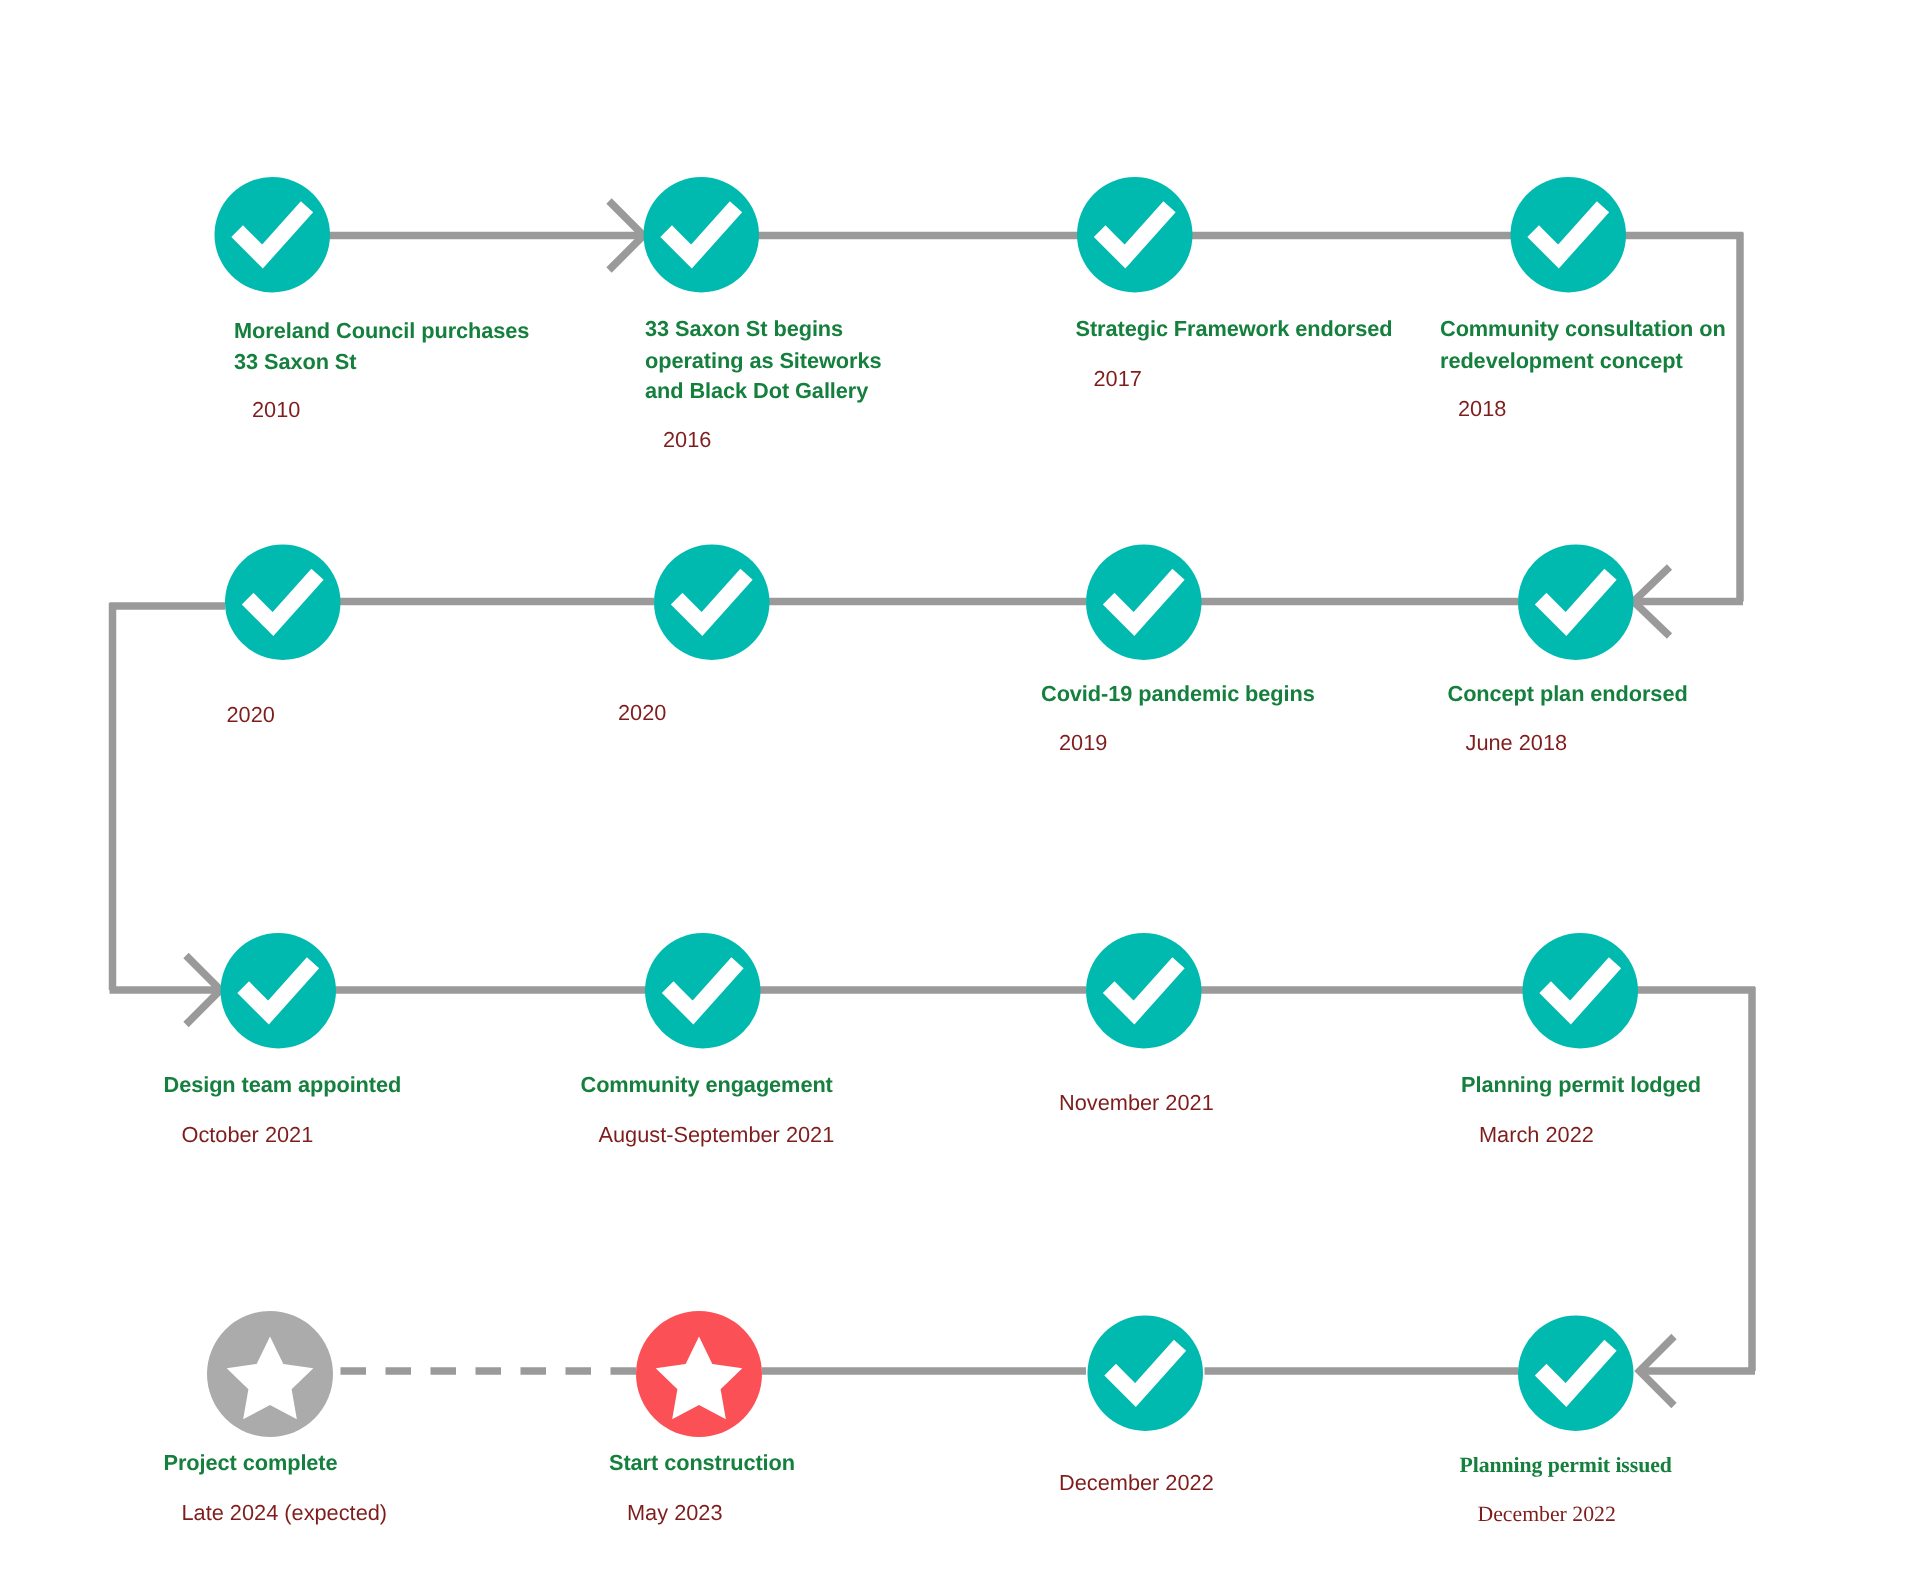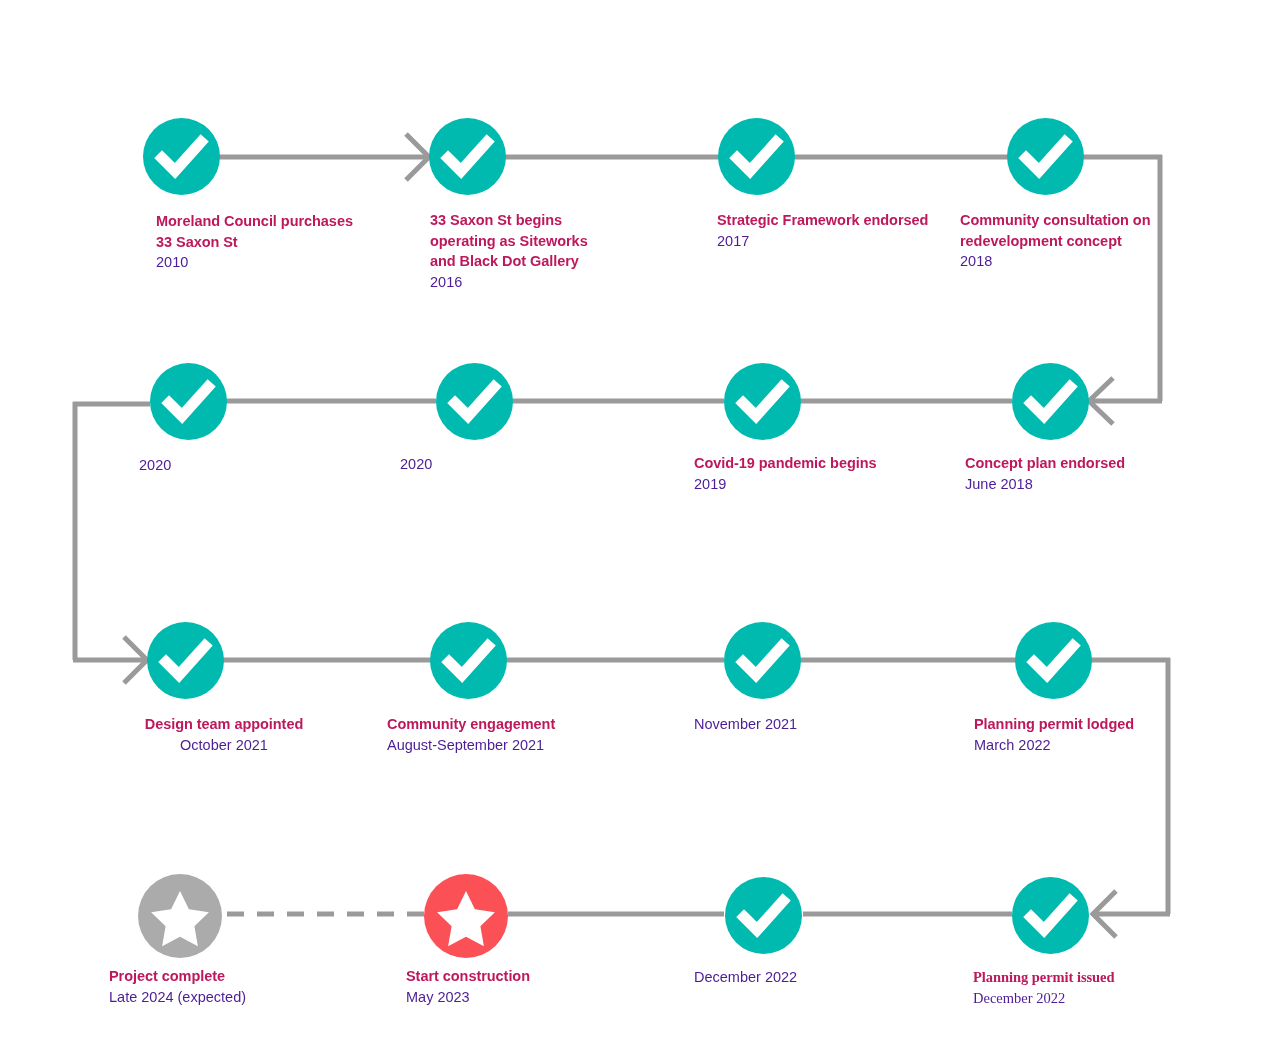--- a/index.html
+++ b/index.html
@@ -48,30 +48,30 @@
   .m-future { background: #ababab; }
 
   .node-text {
     position: absolute;
     width: 215px;
   }
   .node-title {
     font-size: 14.5px;
     font-weight: bold;
     line-height: 20.5px;
-    color: #be185d;
+    color: #15803d;
     letter-spacing: -0.05px;
     margin: 0;
   }
   .node-date {
     font-size: 14.5px;
     font-weight: normal;
     line-height: 20.5px;
-    color: #4c1d95;
-    margin: 0;
+    color: #7f1d1d;
+    margin: 12px;
   }
 </style>
 </head>
 <body>
 
 <div id="timeline-root">
 
   <svg id="connectors" viewBox="0 0 1280 1050" xmlns="http://www.w3.org/2000/svg">
     <g stroke="#9a9a9a" stroke-width="5" fill="none" stroke-linecap="butt">
 
@@ -202,21 +202,21 @@
       <p class="node-date">June 2018</p>
     </div>
   </div>
 
   <div class="node" style="left:147px; top:622px;">
     <span class="node-marker m-done" style="left:0; top:0; width:77px; height:77px;">
       <svg viewBox="0 0 77 77">
           <path d="M19 40 L32 53 L58 24" stroke="#ffffff" stroke-width="11" fill="none" stroke-linecap="square" stroke-linejoin="miter"></path>
         </svg>
     </span>
-    <div class="node-text" style="left:-38px; top:92px; width:230px;text-align:center;">
+    <div class="node-text" style="left:-38px; top:92px; width:230px;">
       <p class="node-title">Design team appointed</p>
       <p class="node-date">October 2021</p>
     </div>
   </div>
 
   <div class="node" style="left:430px; top:622px;">
     <span class="node-marker m-done" style="left:0; top:0; width:77px; height:77px;">
       <svg viewBox="0 0 77 77">
           <path d="M19 40 L32 53 L58 24" stroke="#ffffff" stroke-width="11" fill="none" stroke-linecap="square" stroke-linejoin="miter"></path>
         </svg>

